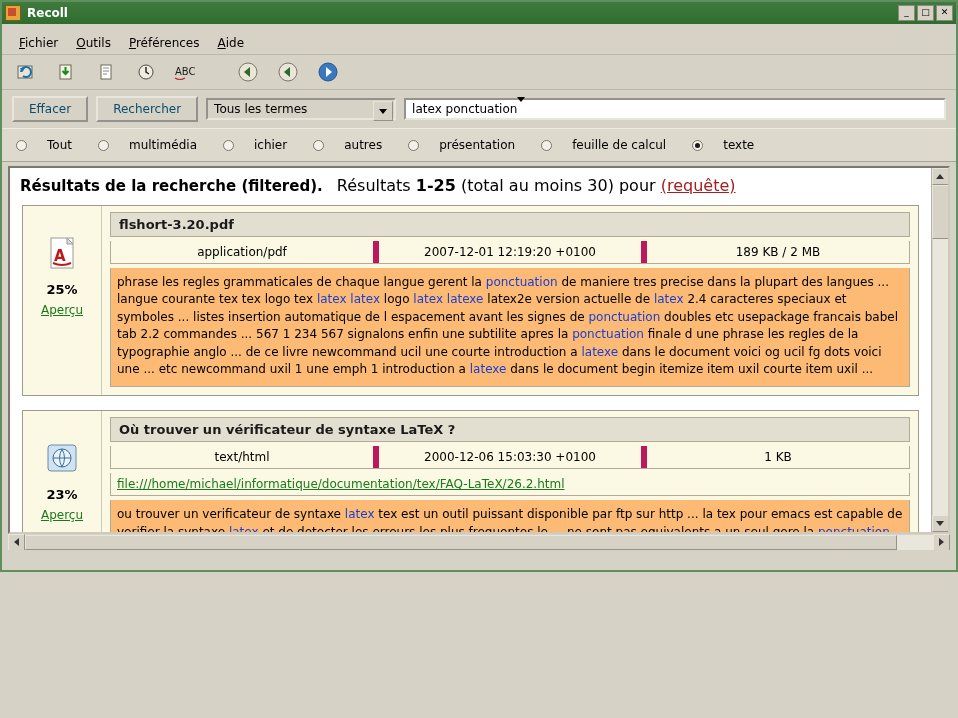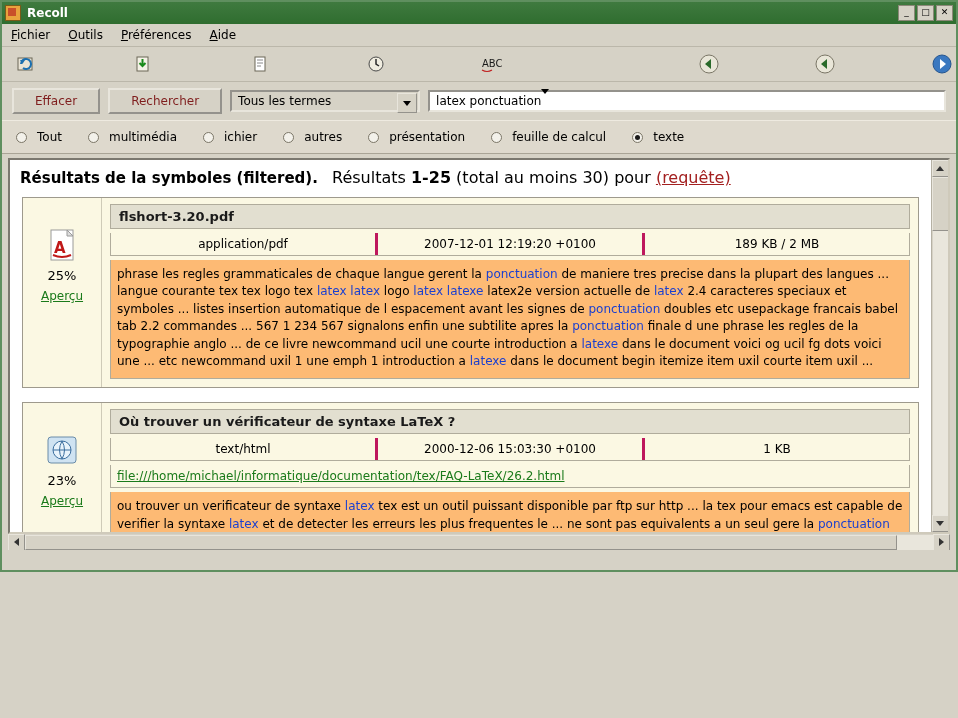--- a/index.html
+++ b/index.html
@@ -61,38 +61,39 @@
     line-height: 12px;
     text-align: center;
     font-weight: normal;
   }
   
   .menubar {
     height: 22px;
     background: #d6d2c6;
     display: flex;
     align-items: center;
+    padding-left: 8px;
     border-bottom: 1px solid #bbb7aa;
     font-size: 12px;
+    margin-top: 8px;
   }
   .menubar .mitem {
     padding: 2px 9px;
     color: #000;
   }
   .menubar .mitem u { text-decoration: underline; }
   
   .toolbar {
     height: 34px;
     background: #d6d2c6;
     display: flex;
     align-items: center;
     padding-left: 10px;
     gap: 12px;
     border-bottom: 1px solid #bbb7aa;
-    justify-content: space-between;
   }
   .tbtn {
     width: 26px; height: 26px;
     border: 1px solid transparent;
     display: flex;
     align-items: center;
     justify-content: center;
   }
   .tbtn svg { display: block; }
   .tsep { width: 10px; }
@@ -101,24 +102,24 @@
     height: 38px;
     display: flex;
     align-items: center;
     padding: 0 10px;
     gap: 8px;
     background: #d6d2c6;
   }
   .btn {
     background: #d6d2c6;
     border: 2px outset #e8e5dc;
-    padding: 4px 21px;
+    padding: 4px 15px;
     font-size: 12px;
     font-family: "DejaVu Sans", sans-serif;
-    color: #7f1d1d;
+    color: #0c4a6e;
   }
   .combo {
     position: relative;
     background: #d6d2c6;
     border: 2px inset #e8e5dc;
     height: 22px;
     width: 190px;
     display: flex;
     align-items: center;
     padding-left: 6px;
@@ -160,21 +161,21 @@
     border-top: 1px solid #eeeae0;
     border-bottom: 1px solid #a9a496;
     display: flex;
     align-items: center;
     padding: 0 14px;
     gap: 0;
   }
   .radio-item {
     display: flex;
     align-items: center;
-    gap: 10px;
+    gap: 20px;
     font-size: 12px;
     margin-right: 26px;
     white-space: nowrap;
   }
   .radio {
     width: 11px; height: 11px;
     border-radius: 50%;
     border: 1px solid #7b7667;
     background: #f3f1ea;
     box-sizing: border-box;
@@ -229,22 +230,23 @@
     flex: 0 0 78px;
     background: #fbf8e3;
     border-right: 1px solid #cfcbb8;
     display: flex;
     flex-direction: column;
     align-items: center;
     padding-top: 30px;
     gap: 6px;
   }
   .res-left .pct {
-    font-weight: normal;
+    font-weight: bold;
     font-size: 13px;
+    margin-top: 6px;
   }
   .res-left .preview {
     color: #1a7a1a;
     text-decoration: underline;
     font-size: 12px;
   }
   .res-right {
     flex: 1;
     padding: 6px 8px 8px 8px;
     display: flex;
@@ -264,21 +266,21 @@
     border-left: 1px solid #b0ac9c;
     border-right: 1px solid #b0ac9c;
     border-bottom: 1px solid #b0ac9c;
     background: #fbf8e3;
   }
   .res-meta div {
     flex: 1;
     text-align: center;
     padding: 4px 2px;
     font-size: 12px;
-    border-right: 3px solid #be185d;
+    border-right: 6px solid #be185d;
   }
   .res-meta div:last-child { border-right: none; }
   .res-url {
     border-left: 1px solid #b0ac9c;
     border-right: 1px solid #b0ac9c;
     border-bottom: 1px solid #b0ac9c;
     padding: 4px 6px;
     font-size: 12px;
   }
   .res-url a {
@@ -483,21 +485,21 @@
     <label class="radio-item">
       <span class="radio on"></span>
       <span>texte</span>
     </label>
   </div>
 
   <div class="resultwrap">
     <div class="resultscroll">
 
       <div class="rheader">
-        <span class="big">Résultats de la symboles (filtered).</span>
+        <span class="big">Résultats de la recherche (filtered).</span>
         <span class="sub" style="margin-left:10px;">
           <span>Résultats</span>
           <b>1-25</b>
           <span>(total au moins 30) pour</span>
           <a href="#">(requête)</a>
         </span>
       </div>
 
       <div class="result">
         <div class="res-left">

